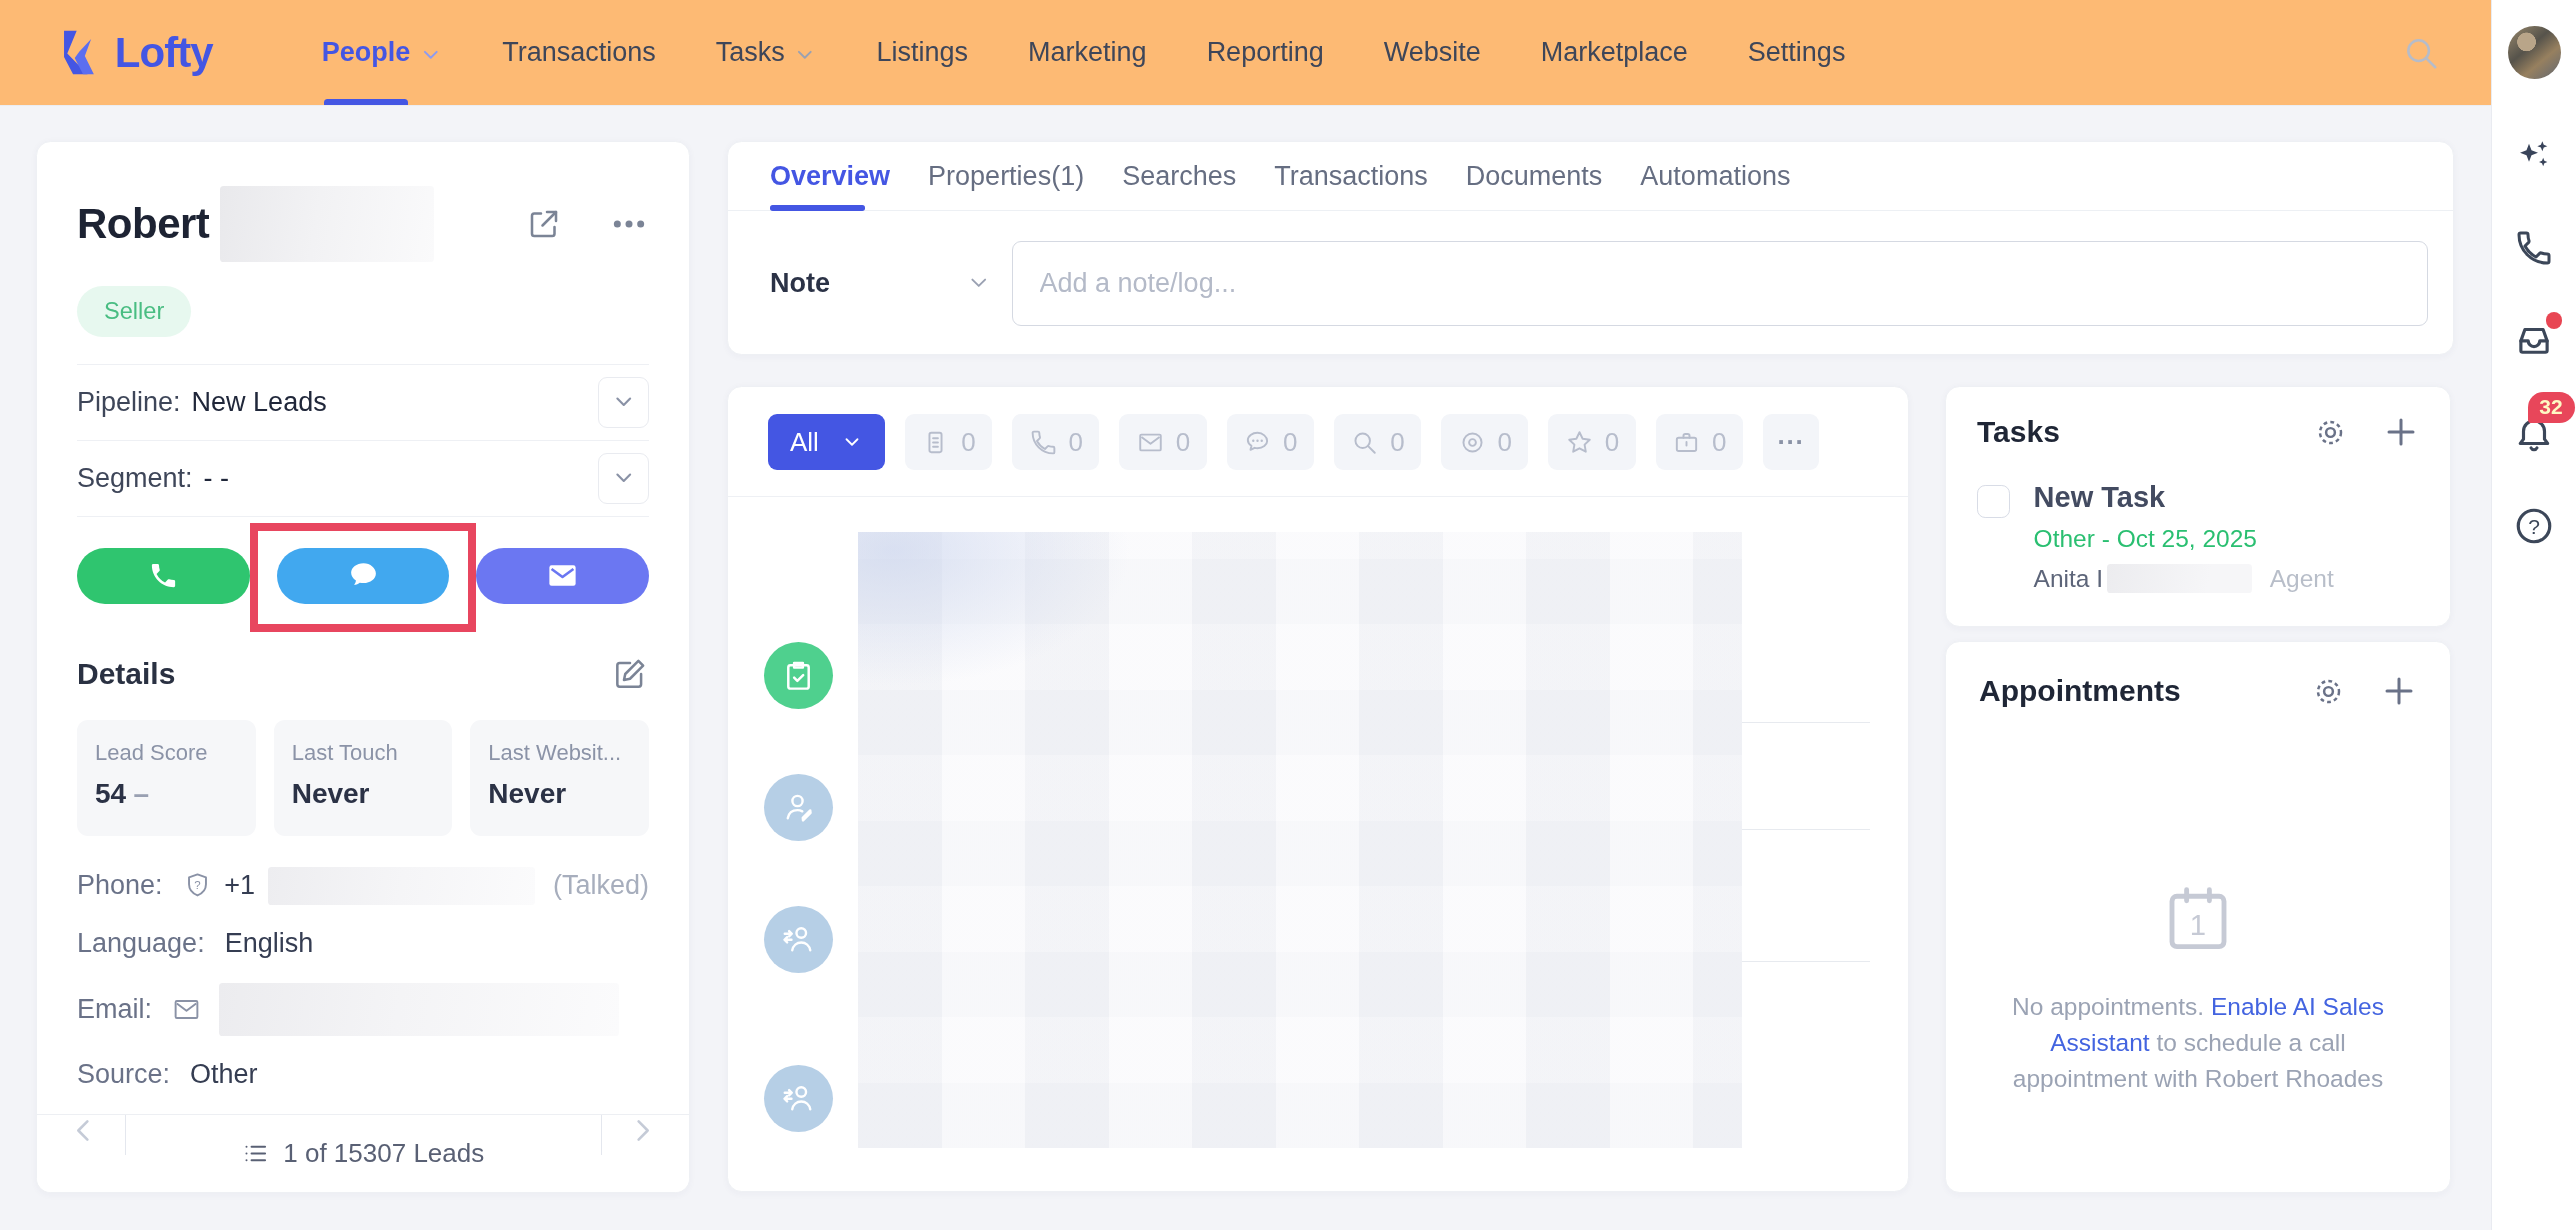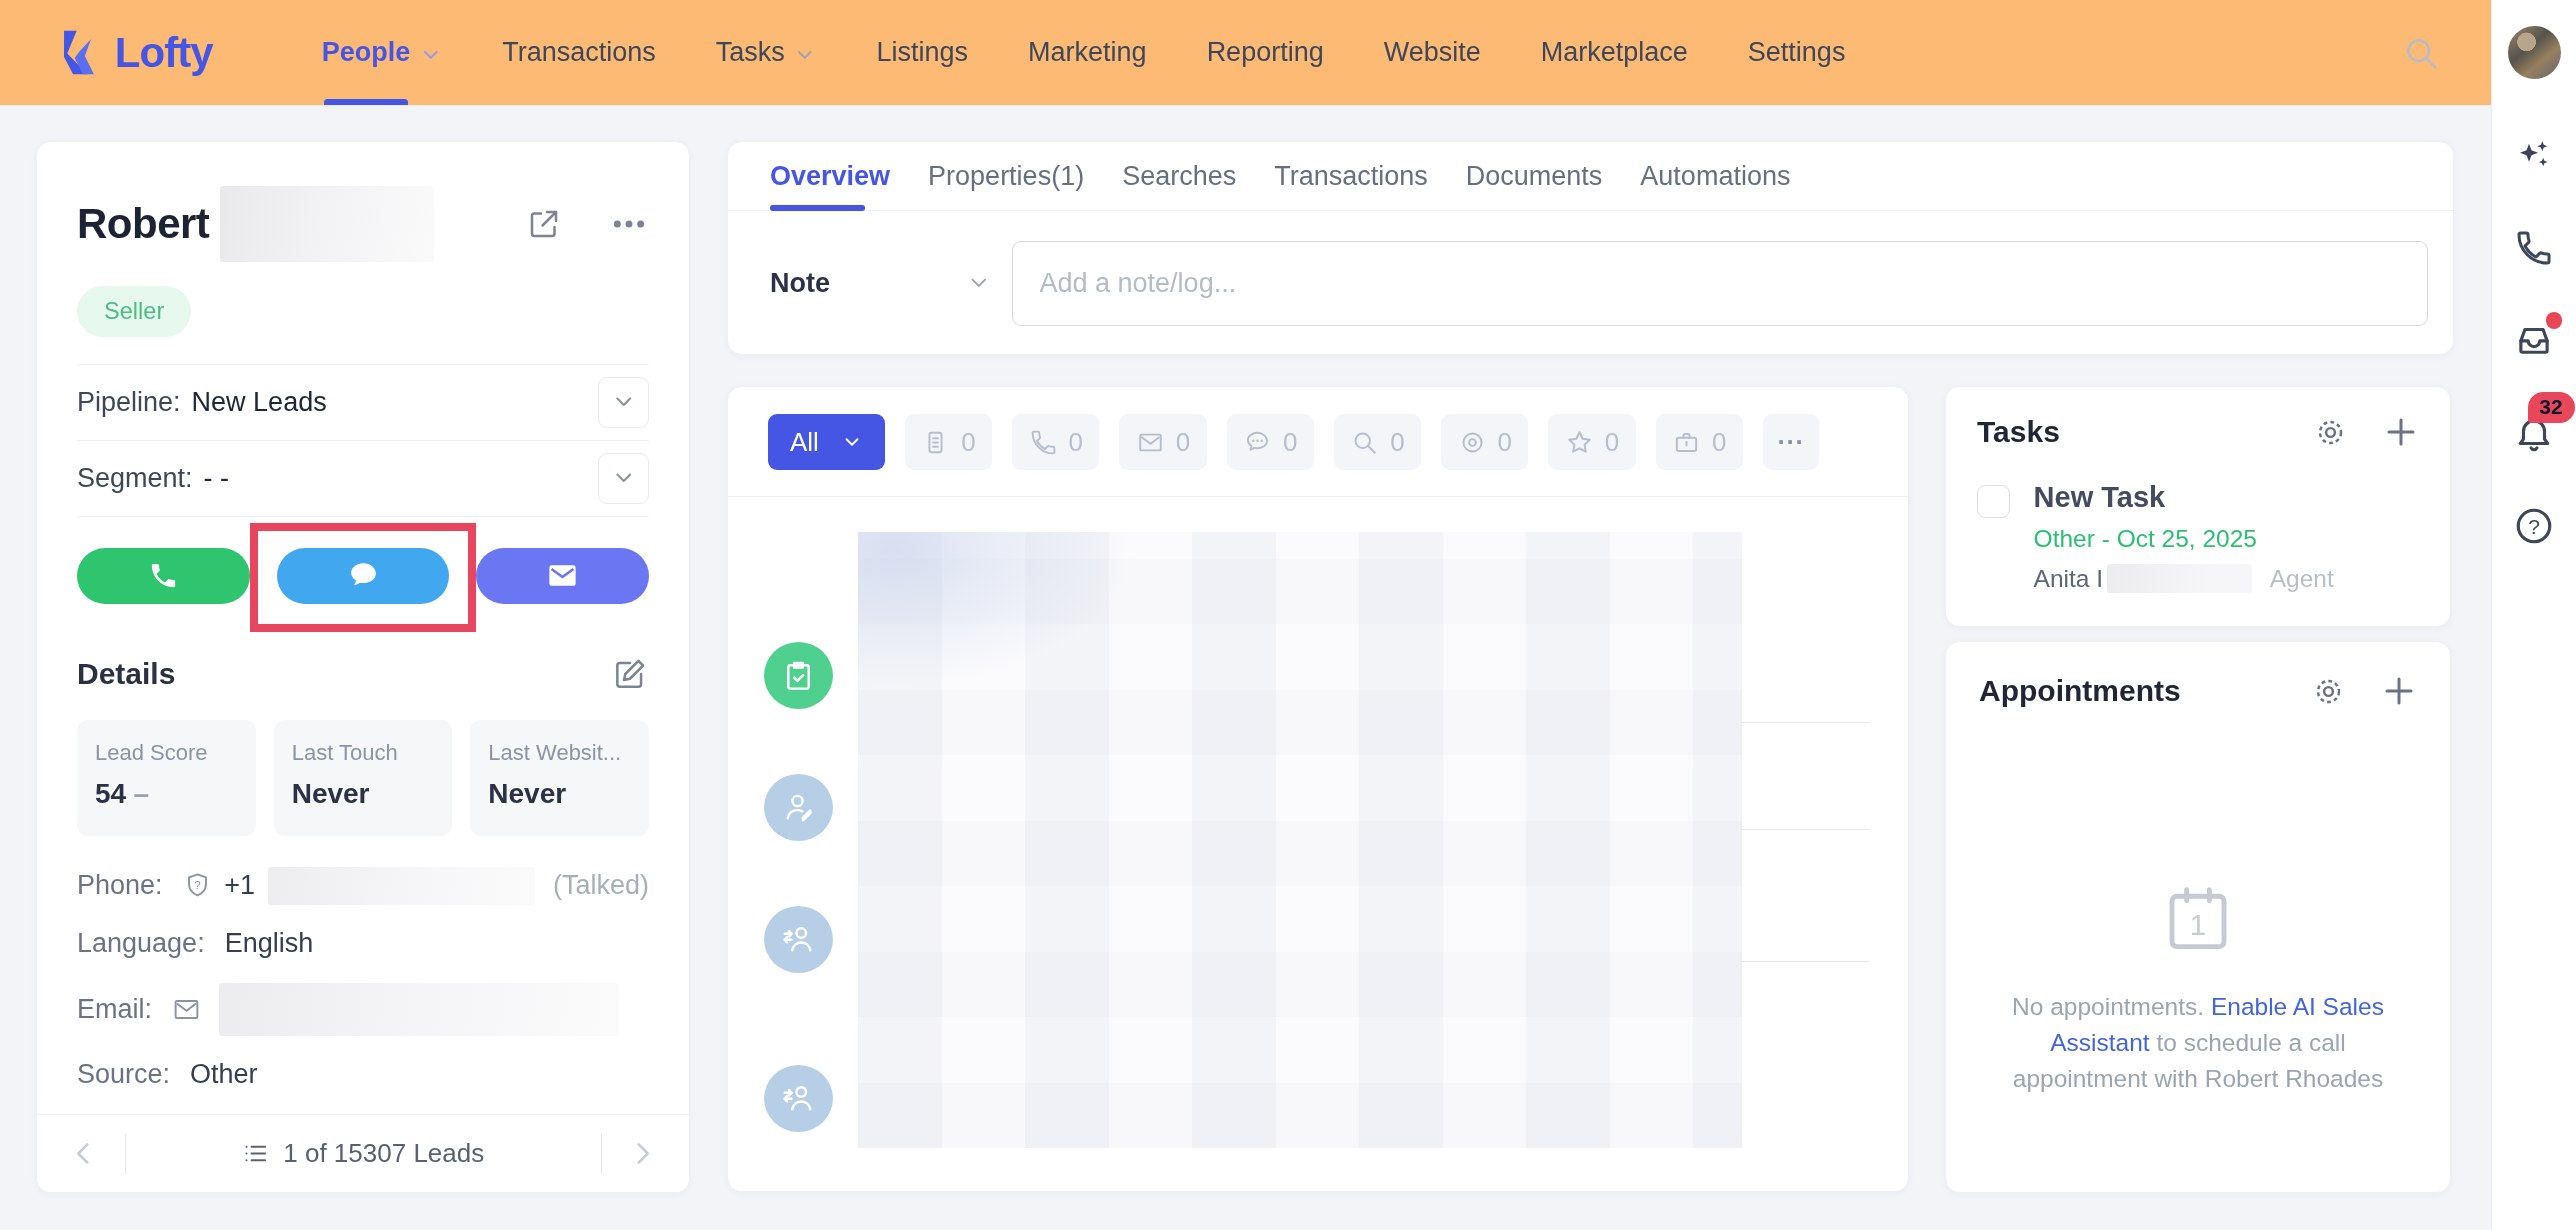--- a/index.html
+++ b/index.html
@@ -35,21 +35,21 @@
     background:#fff; border-left:0.9px solid #e9ebf1;
     display:flex; flex-direction:column; align-items:center;
   }
   .avatar { width:53px; height:53px; border-radius:50%; margin-top:25.5px; cursor:pointer;
     background:radial-gradient(circle at 35% 30%, #b9a589 0 18%, transparent 19%),
                linear-gradient(140deg,#9b8a6d 0%,#56534b 40%,#97805f 65%,#5f6672 100%); }
   .rail-icons { display:flex; flex-direction:column; align-items:center; gap:51px; margin-top:58px; color:#3c4759; }
   .rail-btn { position:relative; cursor:pointer; }
   .rail-dot { position:absolute; top:-6.4px; right:-7.3px; width:16.4px; height:16.4px; border-radius:50%; background:#e84653; }
   .rail-badge { position:absolute; top:-20px; left:14.5px; min-width:47px; height:31px; padding:0 0;
-    background:#e8465a; color:#0f172a; font-size:21px; font-weight:bold; border-radius:15.5px 15.5px 15.5px 3.6px;
+    background:#e8465a; color:#fef9c3; font-size:21px; font-weight:bold; border-radius:15.5px 15.5px 15.5px 3.6px;
     display:flex; align-items:center; justify-content:center; }
 
   
   .card { position:absolute; background:#fff; border:0.9px solid #eef0f4; border-radius:14.5px;
     box-shadow:0 1.8px 7.3px rgba(40,50,90,.04); }
 
   
   .contact-card { left:36px; top:141px; width:654px; height:1052px; overflow:hidden; }
   .contact-inner { padding:44px 40px 0; }
   .name-row { display:flex; align-items:center; }
@@ -89,21 +89,21 @@
   .phone-blur { width:273px; height:38px; margin-left:12.7px; border-radius:3.6px;
     background:linear-gradient(100deg,#ededf0 0%,#f5f5f7 50%,#fbfbfc 100%); }
   .talked { color:#a7aebd; margin-left:18px; }
   .email-blur { width:400px; height:53px; margin-left:5.5px; border-radius:3.6px;
     background:linear-gradient(100deg,#ececef 0%,#f4f4f6 45%,#fbfbfc 100%); }
   .iicon { color:#8a92a6; margin-right:12.7px; }
   .tags-row { display:flex; align-items:flex-start; color:#6a7288; height:36px; overflow:hidden; }
   .tag-add { width:55px; height:47px; background:#f3f5f9; border-radius:9px; margin-left:78px;
     color:#8a92a6; font-size:27px; display:flex; align-items:center; justify-content:center; cursor:pointer; }
   .contact-footer { position:absolute; left:0; right:0; bottom:0; height:78px; background:#fff;
-    border-top:0.9px solid #edeff3; display:flex; align-items:center; padding:0 31px;margin-top:40px; }
+    border-top:0.9px solid #edeff3; display:flex; padding:0 31px;margin-top:40px; }
   .pg-chev { color:#c5cbd7; cursor:pointer; }
   .pg-div { width:0.9px; height:40px; background:#e4e7ee; margin:0 25.5px; }
   .pg-center { flex:1; display:flex; align-items:center; justify-content:center; gap:14.5px;
     color:#596074; font-size:26px; cursor:pointer; }
 
   
   .top-card { left:727px; top:141px; width:1727px; height:214px; }
   .tabs { display:flex; align-items:center; gap:38px; height:69px; padding:0 42px;
     border-bottom:0.9px solid #edf0f4; }
   .tab { position:relative; height:100%; display:flex; align-items:center; font-size:27px;

